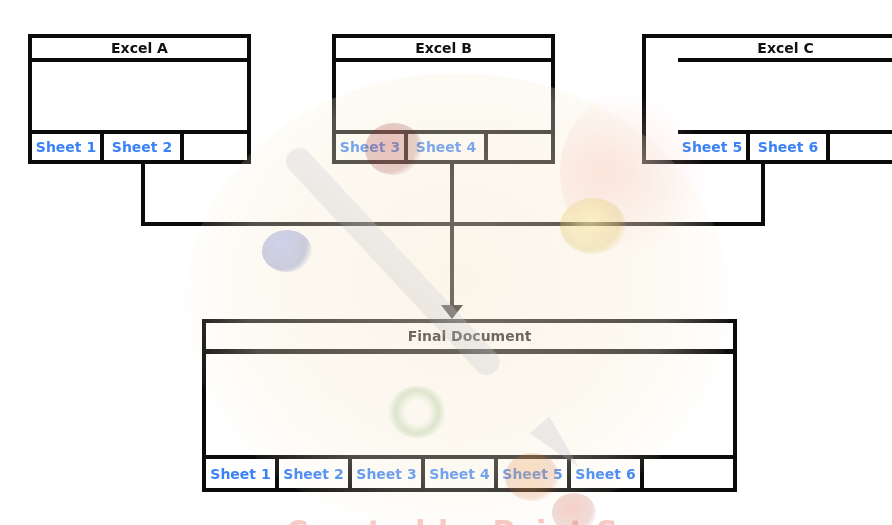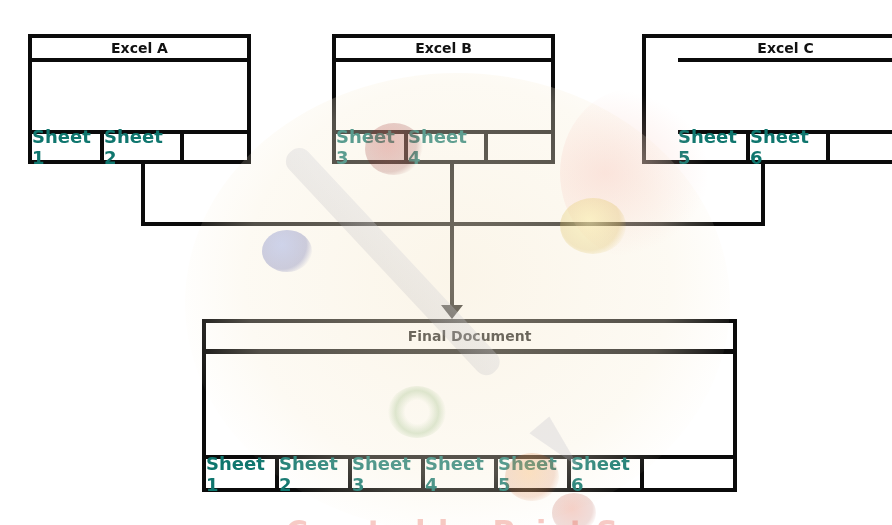--- a/index.html
+++ b/index.html
@@ -34,22 +34,22 @@
   }
   .wb-body { flex: 1; }
   .wb-tabs {
     height: 26px;
     border-top: 4px solid #0b0b0b;
     display: flex;
   }
   .tab {
     border-right: 4px solid #0b0b0b;
     font-weight: bold;
-    font-size: 18px;
-    color: #0f766e;
+    font-size: 14px;
+    color: #3b82f6;
     display: flex;
     align-items: center;
     justify-content: center;
     box-sizing: border-box;
   }
   .tab.empty { border-right: none; flex: 1; }
   .wb .tab.t1 { width: 72px; }
   .wb .tab.t2 { width: 80px; }
 
   #box-a { left: 28px;  top: 34px; }

